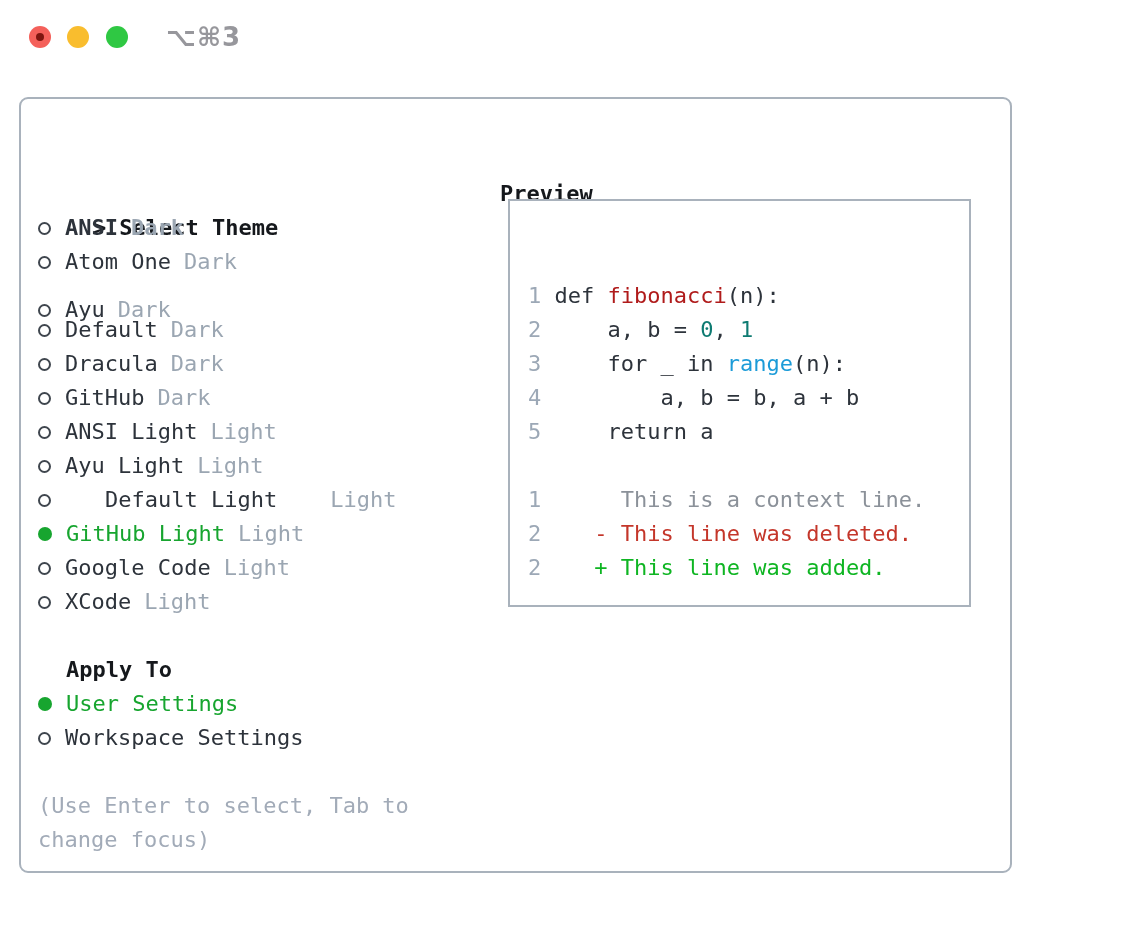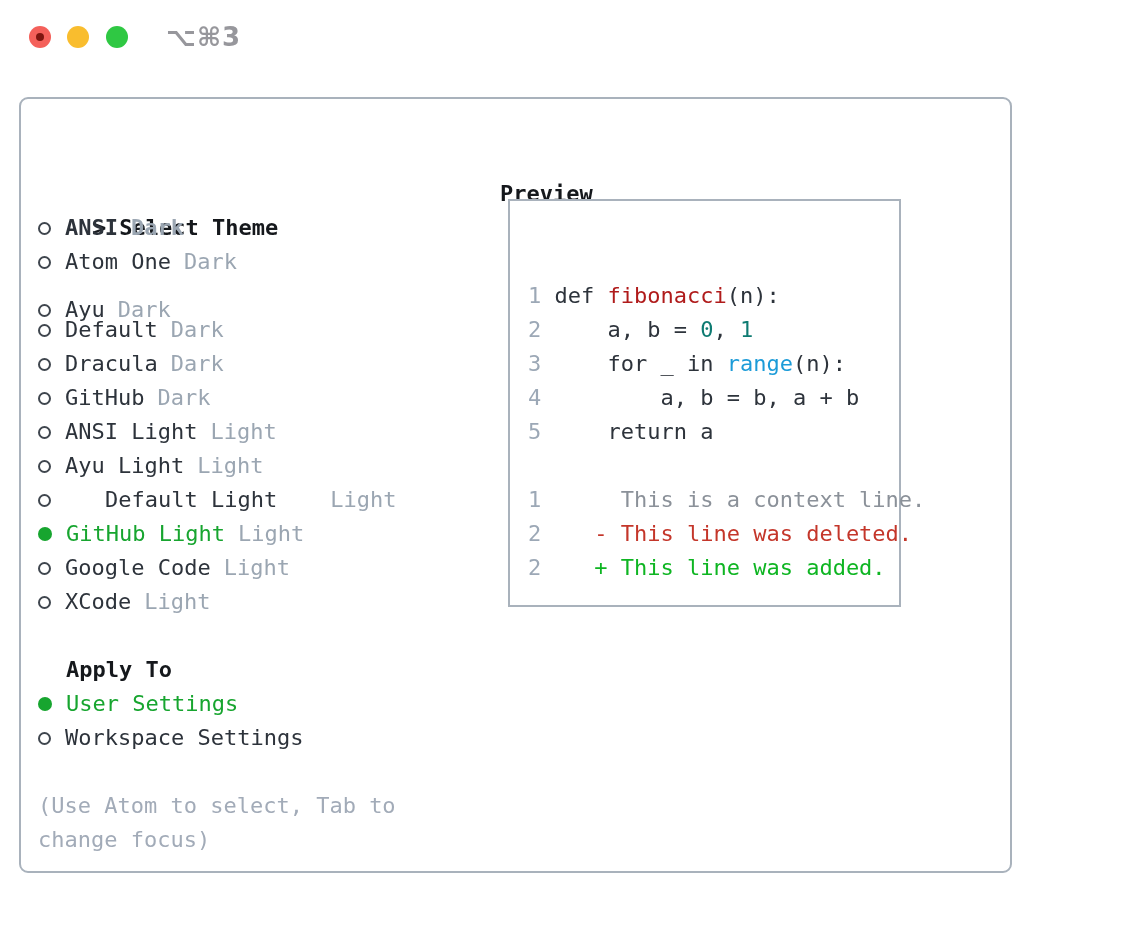--- a/index.html
+++ b/index.html
@@ -32,21 +32,21 @@
   .bullet { width:14px; height:14px; border-radius:50%; flex:0 0 14px; }
   .bullet.ring { width:13px; height:13px; flex-basis:13px; border:2px solid #3f464e; background:transparent; }
   .bullet.dot  { background:var(--accent-green,#17a52f); }
   .tname { margin-left:14px; color:#2d333b; }
   .tname.sel { color:var(--accent-green,#17a52f); }
   .tvariant { margin-left:13px; color:#9ba6b2; }
 
   .hint { position:absolute; left:38px; top:760px; color:#a2abb8; font-size:22px; line-height:34px; white-space:pre; }
 
   
-  .preview-box { position:absolute; left:508px; top:199px; width:393px; height:408px; border:2px solid #a9b2bc; background:#ffffff; }
+  .preview-box { position:absolute; left:508px; top:199px; width:463px; height:408px; border:2px solid #a9b2bc; background:#ffffff; }
   .code { position:absolute; left:18px; top:49px; font-size:22px; line-height:34px; white-space:pre; }
   .cline { height:34px; }
   .ln { display:inline-block; width:2ch; color:#9ca8b6; }
   .tok-plain    { color:#2d333b; }
   .tok-function { color:var(--code-red,#b01b1b); }
   .tok-number   { color:var(--code-teal,#0e7b72); }
   .tok-builtin  { color:var(--code-blue,#1b9bd8); }
   .tok-context  { color:#8b9199; }
   .tok-deleted  { color:var(--diff-red,#c4362a);text-align:right; }
   .tok-added    { color:var(--diff-green,#0eb522); }
@@ -83,21 +83,21 @@
       <div class="trow mono" style="top: 522px;"><span class="bullet ring"></span><span class="tname">Google Code</span><span class="tvariant">Light</span></div>
       <div class="trow mono" style="top: 556px; text-align: center;"><span class="bullet ring"></span><span class="tname">XCode</span><span class="tvariant">Light</span></div>
     </div>
 
   <div class="heading mono applyto-title">Apply To</div>
   <div>
       <div class="trow mono" style="top: 658px;"><span class="bullet dot"></span><span class="tname sel">User Settings</span></div>
       <div class="trow mono" style="top: 692px;"><span class="bullet ring"></span><span class="tname">Workspace Settings</span></div>
     </div>
 
-  <div class="hint mono"><div>(Use Atom to select, Tab to</div><div>change focus)</div></div>
+  <div class="hint mono"><div>(Use Enter to select, Tab to</div><div>change focus)</div></div>
 
   <div class="heading mono preview-title">Preview</div>
 
   <div class="preview-box">
     <div class="code mono"><div class="cline"><span class="ln">1</span><span class="tok-plain">def </span><span class="tok-function">fibonacci</span><span class="tok-plain">(n):</span></div><div class="cline"><span class="ln">2</span><span class="tok-plain">    a, b = </span><span class="tok-number">0</span><span class="tok-plain">, </span><span class="tok-number">1</span></div><div class="cline"><span class="ln">3</span><span class="tok-plain">    for _ in </span><span class="tok-builtin">range</span><span class="tok-plain">(n):</span></div><div class="cline"><span class="ln">4</span><span class="tok-plain">        a, b = b, a + b</span></div><div class="cline"><span class="ln">5</span><span class="tok-plain">    return a</span></div><div class="cline"><span class="ln"></span></div><div class="cline"><span class="ln">1</span><span class="tok-context">     This is a context line.</span></div><div class="cline"><span class="ln">2</span><span class="tok-deleted">   - This line was deleted.</span></div><div class="cline"><span class="ln">2</span><span class="tok-added">   + This line was added.</span></div></div>
   </div>
 
 </div>
 
 </body></html>

